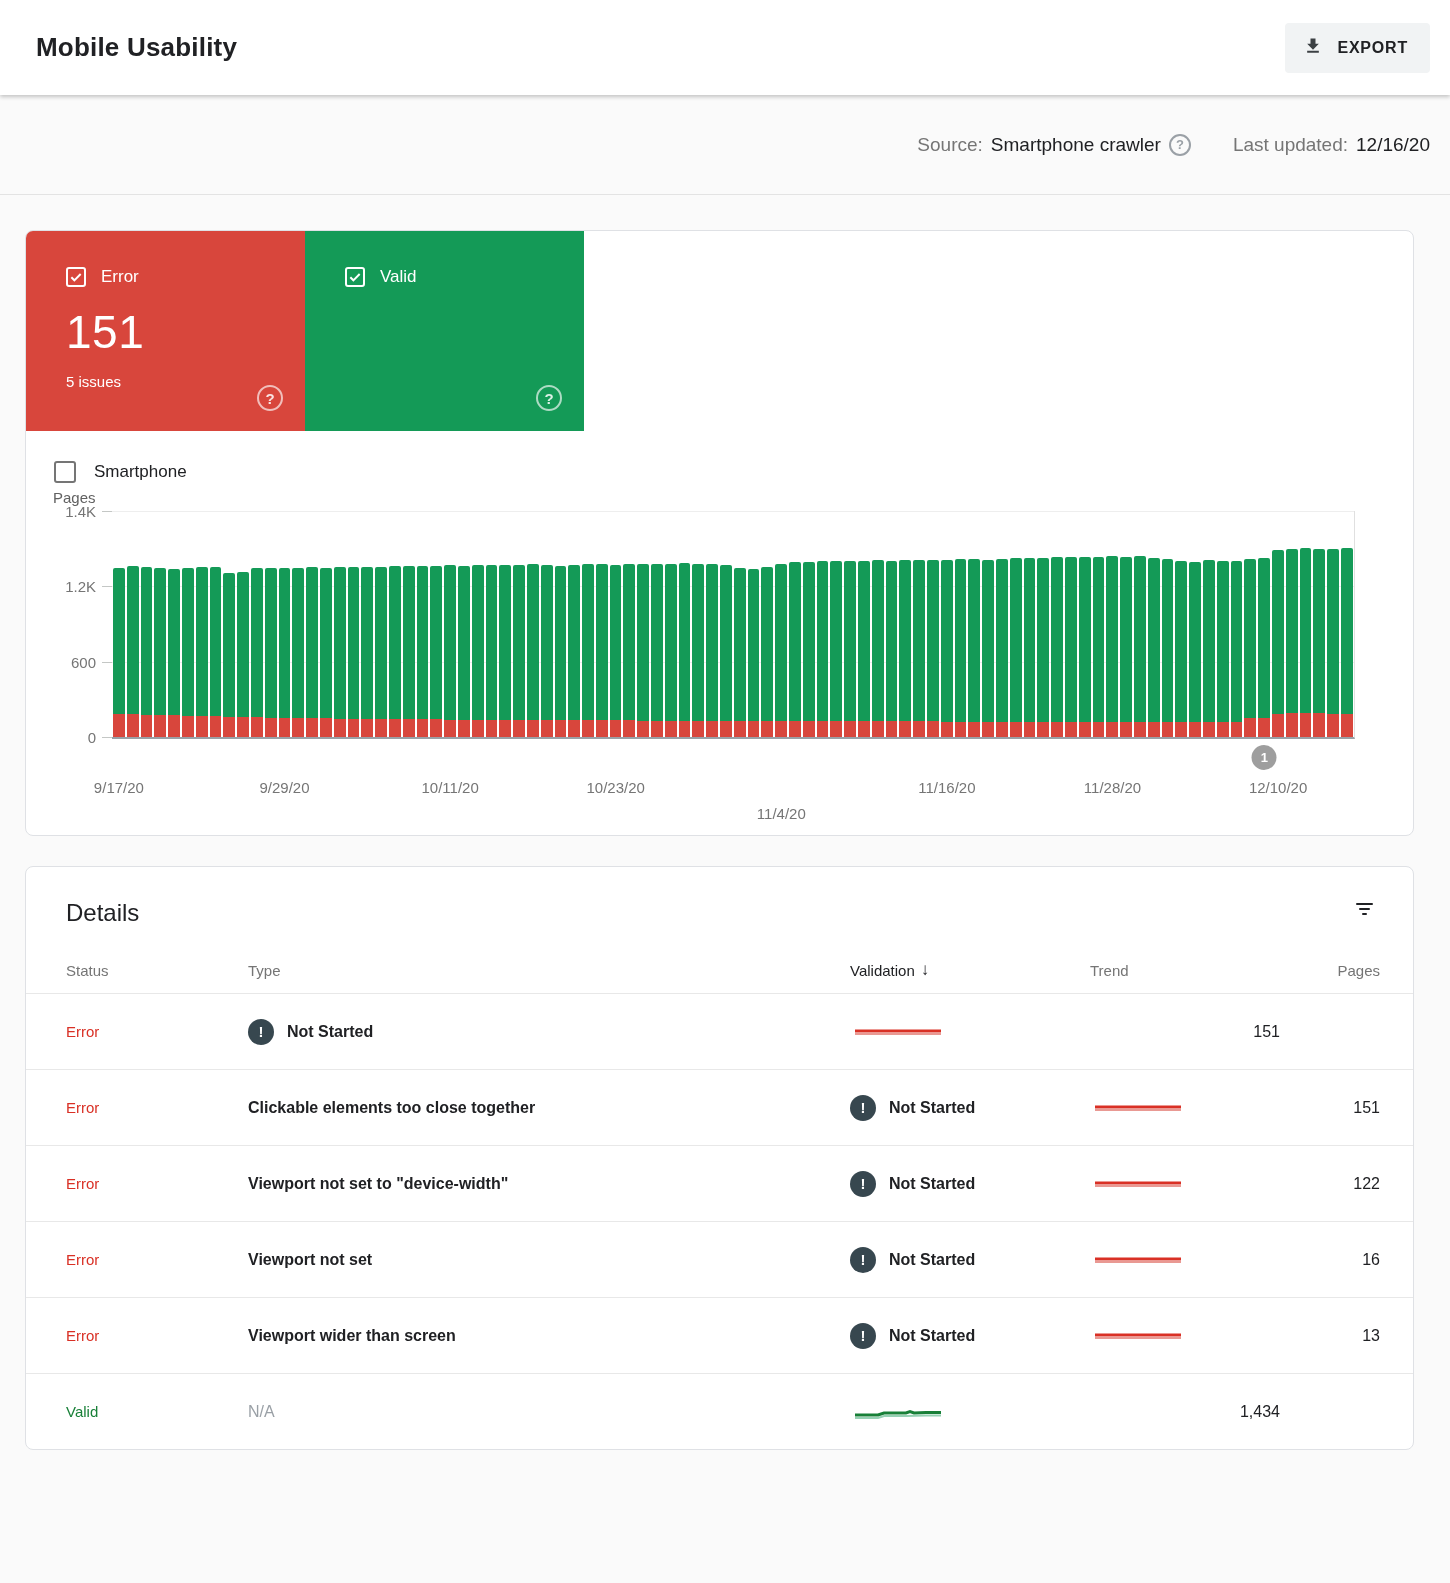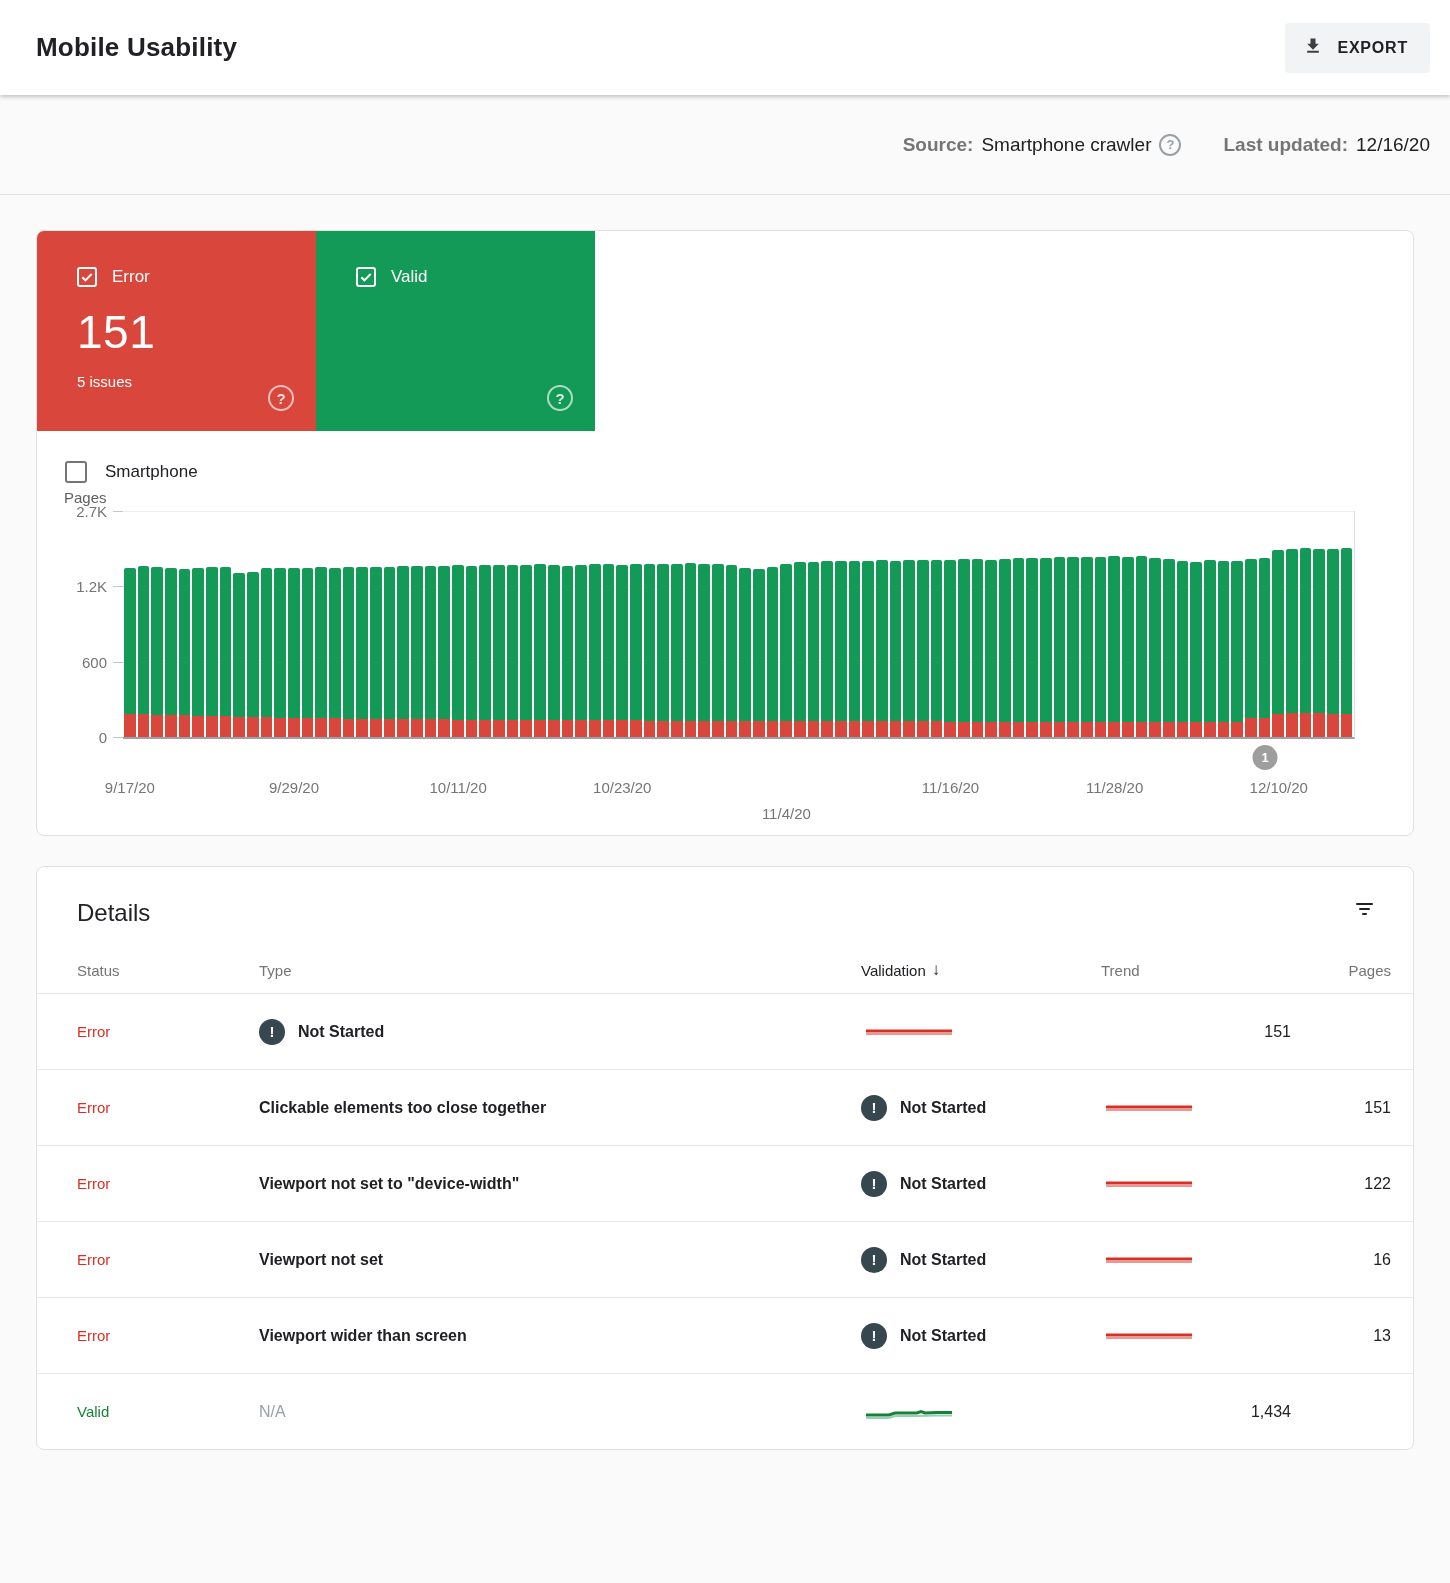--- a/index.html
+++ b/index.html
@@ -29,30 +29,30 @@
     letter-spacing:0.8px; color:#202124;
   }
   
   .subheader {
     height:100px; background:#fafafa;
     border-bottom:1px solid #e3e3e3;
     display:flex; align-items:center; justify-content:flex-end;
     gap:42px; padding-right:20px;
     font-size:19px;
   }
-  .muted { color:#757575;font-weight:bold; }
+  .muted { color:#757575; }
   .meta-group { display:flex; align-items:center; gap:8px; }
   .help-circle {
     width:22px; height:22px; border-radius:50%;
     border:2px solid #9aa0a6; color:#9aa0a6;
     font-size:13px; font-weight:700;
     display:inline-flex; align-items:center; justify-content:center;
   }
   
-  .content { padding:35px 36px 0 36px; }
+  .content { padding:35px 36px 0 25px; }
   .card {
     background:#fff; border:1px solid #dfe1e5; border-radius:8px;
     overflow:hidden;
   }
   
   .summary-row { display:flex; }
   .sum-box {
     width:279px; height:200px; color:#fff;
     padding:36px 0 0 40px; position:relative;
   }
@@ -223,21 +223,21 @@
             <div class="gl" style="top: 0%;"></div>
           </div>
         <div>
             <div class="ydash" style="top: 100%;"></div>
             <div class="ylab" style="top: 100%;">0</div>
             <div class="ydash" style="top: 66.6667%;"></div>
             <div class="ylab" style="top: 66.6667%;">600</div>
             <div class="ydash" style="top: 33.3333%;"></div>
             <div class="ylab" style="top: 33.3333%;">1.2K</div>
             <div class="ydash" style="top: 0%;"></div>
-            <div class="ylab" style="top: 0%;">2.7K</div>
+            <div class="ylab" style="top: 0%;">1.4K</div>
           </div>
         <div class="bars">
             <div class="bar">
               <div class="seg-valid" style="height: 64.7222%;"></div>
               <div class="seg-error" style="height: 10.2778%;"></div>
             </div>
             <div class="bar">
               <div class="seg-valid" style="height: 65.4444%;"></div>
               <div class="seg-error" style="height: 10.1111%;"></div>
             </div>

